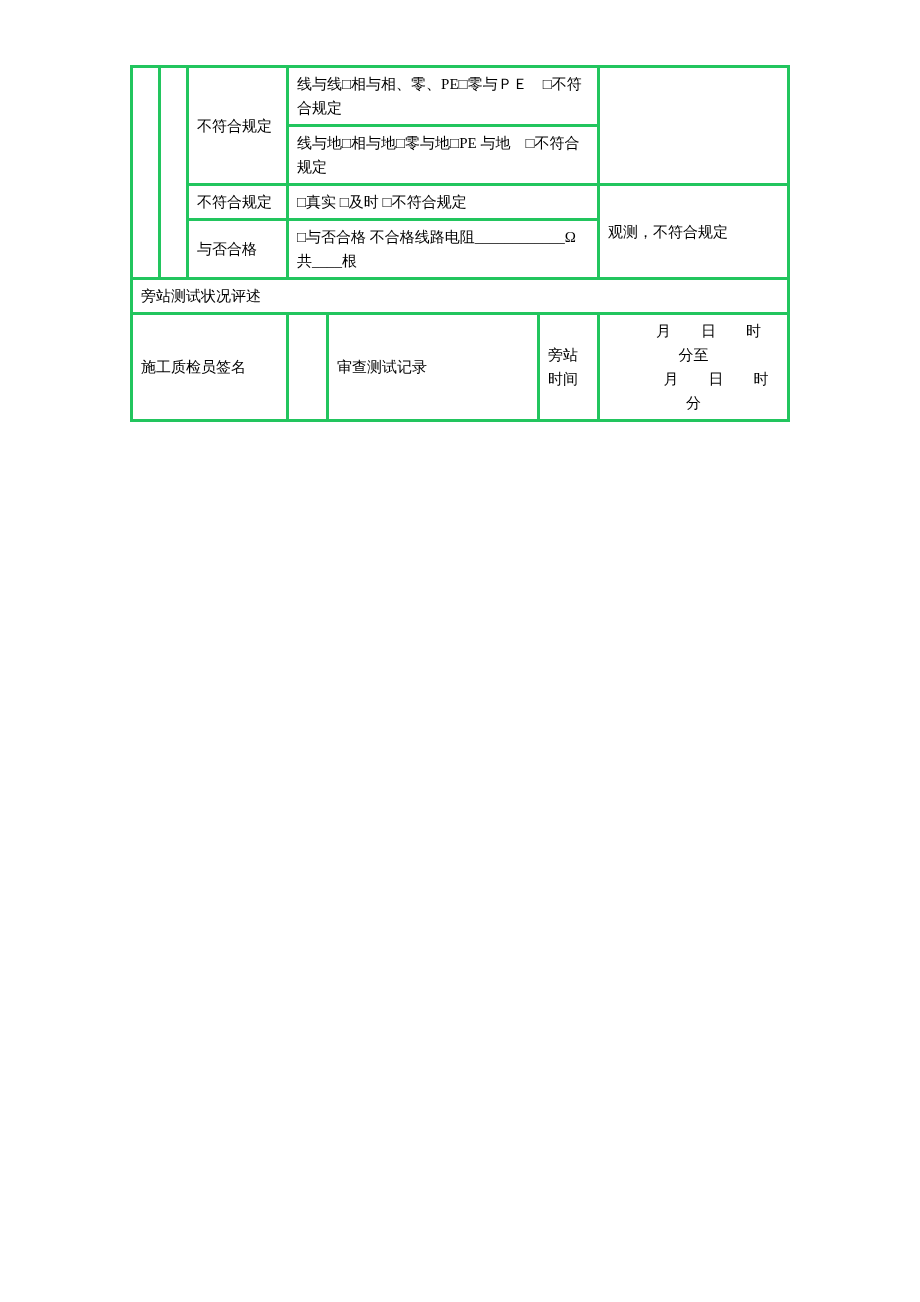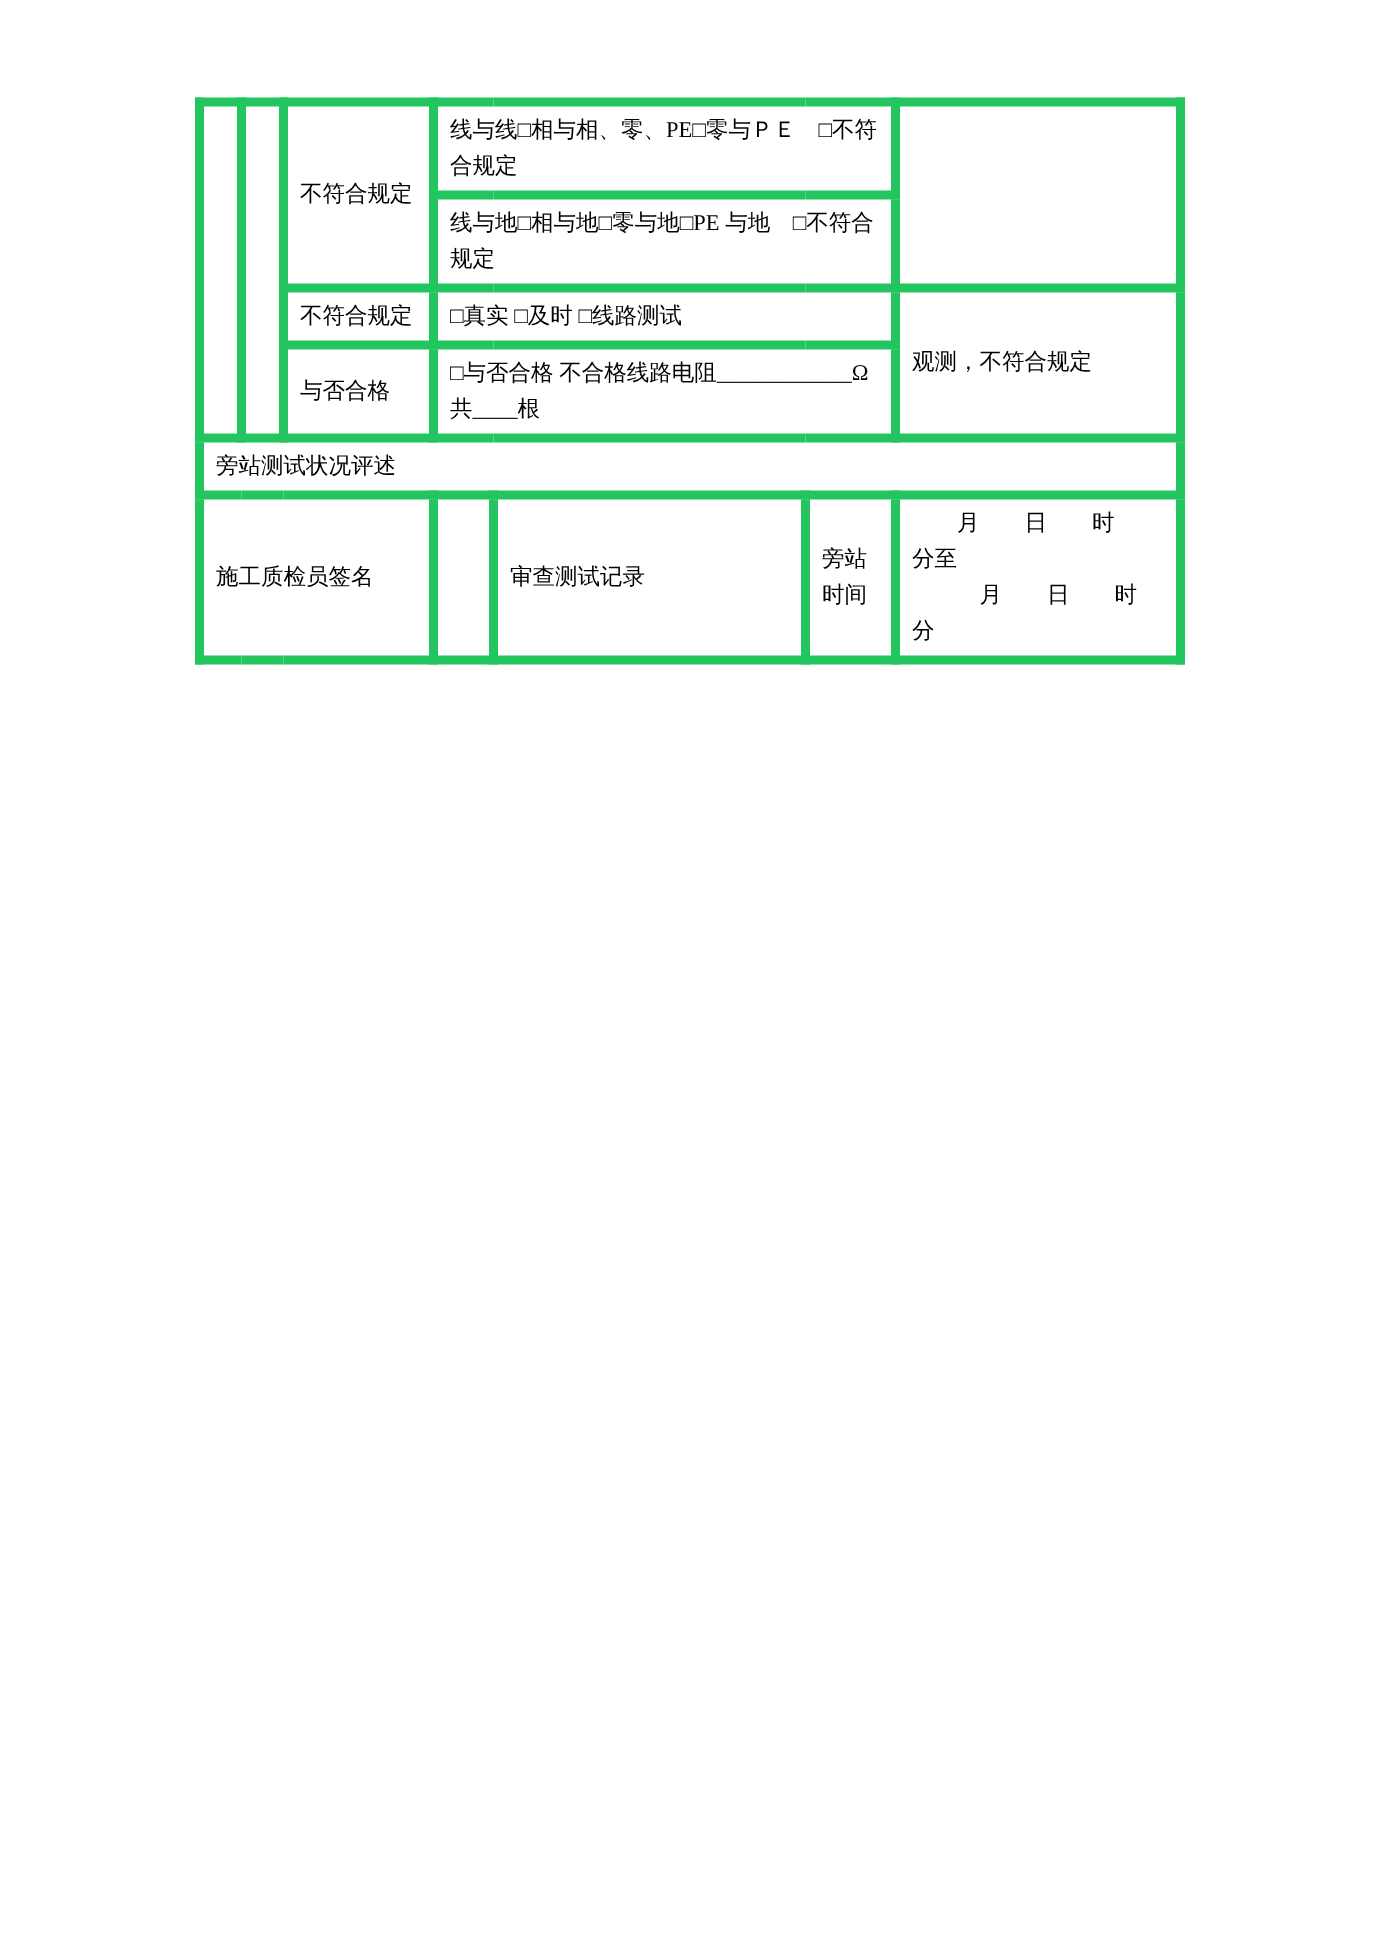--- a/index.html
+++ b/index.html
@@ -12,21 +12,21 @@
       font-family: "SimSun", "宋体", serif;
       font-size: 15px;
       color: #000000;
       padding: 65px 130px;
     }
     table {
       border-collapse: collapse;
       width: 100%;
     }
     td {
-      border: 6px solid #22c55e;
+      border: 3px solid #22c55e;
       padding: 4px 8px;
       vertical-align: middle;
       line-height: 1.6;
     }
     .col-a { width: 28px; }
     .col-b { width: 28px; }
     .col-c { width: 100px; }
     .col-d { width: 40px; }
     .col-right { width: 190px; }
     .col-time-label { width: 60px; }
@@ -41,37 +41,37 @@
     <td class="col-b" rowspan="4"></td>
     <td class="col-c" rowspan="2">不符合规定</td>
     <td colspan="3">线与线□相与相、零、PE□零与ＰＥ　□不符合规定</td>
     <td class="col-right" rowspan="2"></td>
   </tr>
   <tr>
     <td colspan="3">线与地□相与地□零与地□PE 与地　□不符合规定</td>
   </tr>
   <tr>
     <td class="col-c">不符合规定</td>
-    <td colspan="3">□真实 □及时 □线路测试</td>
+    <td colspan="3">□真实 □及时 □不符合规定</td>
     <td class="col-right" rowspan="2">观测，不符合规定</td>
   </tr>
   <tr>
     <td class="col-c">与否合格</td>
     <td colspan="3">□与否合格 不合格线路电阻____________Ω共____根</td>
   </tr>
   <tr>
     <td colspan="7">旁站测试状况评述</td>
   </tr>
   <tr>
     <td colspan="3">施工质检员签名</td>
     <td class="col-d"></td>
     <td>审查测试记录</td>
     <td class="col-time-label">
       <span>旁站</span><br>
       <span>时间</span>
     </td>
-    <td style="text-align:left;">
+    <td style="text-align:center;">
       <span>　　月　　日　　时　　分至</span><br>
       <span>　　　月　　日　　时　　　分</span>
     </td>
   </tr>
 </tbody>
   </table>
 
 </body></html>

